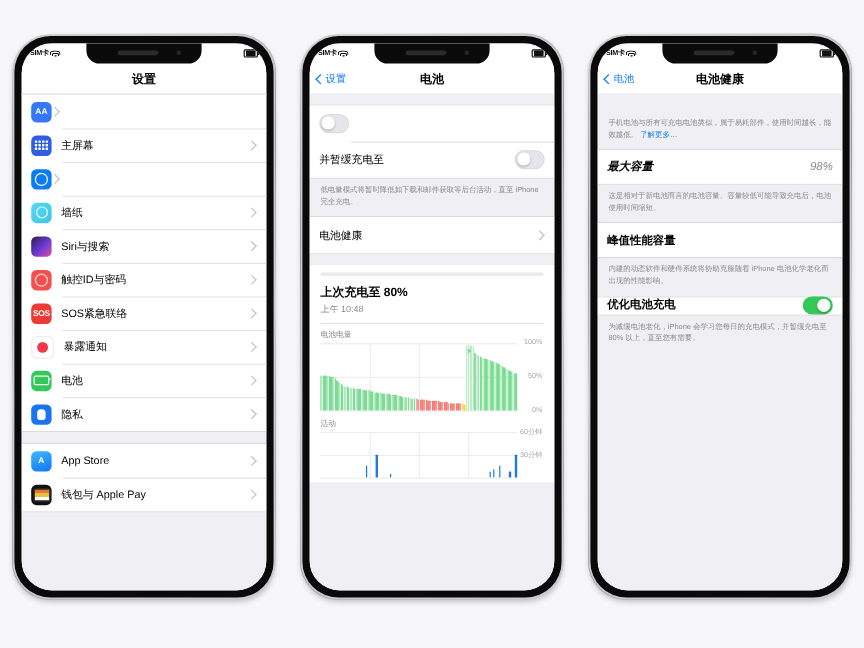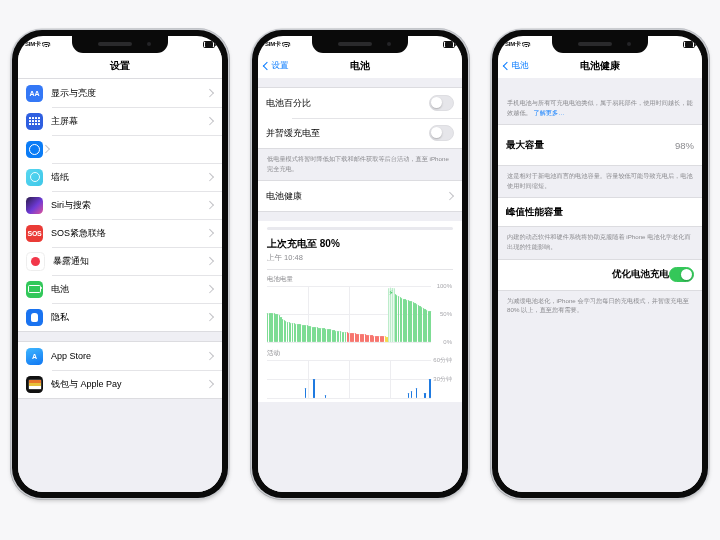--- a/index.html
+++ b/index.html
@@ -173,21 +173,20 @@
       </div>
       <div class="navbar">
         <div class="nav-title">设置</div>
       </div>
 
       <div class="content">
         <div class="group">
 
           <div class="row">
             <div class="ico ic-display">AA</div>
-            <div class="lbl">显示与亮度</div>
             <div class="chev"></div>
           </div>
 
           <div class="row">
             <div class="ico ic-home">
               <div class="dotgrid">
                   <span></span>
                   <span></span>
                   <span></span>
                   <span></span>
@@ -219,20 +218,27 @@
             <div class="lbl">墙纸</div>
             <div class="chev"></div>
           </div>
 
           <div class="row">
             <div class="ico ic-siri"></div>
             <div class="lbl">Siri与搜索</div>
             <div class="chev"></div>
           </div>
 
+          <div class="row">
+            <div class="ico ic-touch">
+                <div class="circ" style="border-color:#ffd4d3;width:9px;height:9px;"></div>
+              </div>
+            <div class="lbl">触控ID与密码</div>
+            <div class="chev"></div>
+          </div>
 
           <div class="row">
             <div class="ico ic-sos">SOS</div>
             <div class="lbl">SOS紧急联络</div>
             <div class="chev"></div>
           </div>
 
           <div class="row">
             <div class="ico ic-expo">
                 <div class="expodot"></div>
@@ -305,21 +311,20 @@
           <span>设置</span>
         </div>
         <div class="nav-title">电池</div>
       </div>
 
       <div class="content">
         <div class="gap"></div>
 
         <div class="group">
           <div class="row" style="height:30px;">
-            <div class="lbl" style="margin-left:0;">电池百分比</div>
             <div class="switch">
                 <i></i>
               </div>
           </div>
           <div class="row" style="height:30px;">
             <div class="lbl" style="margin-left:0;">并暂缓充电至</div>
             <div class="switch">
                 <i></i>
               </div>
           </div>
@@ -614,36 +619,36 @@
 
       <div class="content">
         <div style="height:20px;"></div>
 
         <div class="note" style="padding-top:0;">
           <span>手机电池与所有可充电电池类似，属于易耗部件，使用时间越长，能效越低。</span>
           <span class="lnk">了解更多…</span>
         </div>
 
         <div class="group">
-          <div class="row" style="height:40px;">
+          <div class="row" style="height:28px;font-style:italic;">
             <div class="sectiontitle" style="flex:1;">最大容量</div>
             <div class="value">98%</div>
           </div>
         </div>
         <div class="note">这是相对于新电池而言的电池容量。容量较低可能导致充电后，电池使用时间缩短。</div>
 
         <div class="group">
           <div class="row" style="height:28px;">
             <div class="sectiontitle" style="flex:1;">峰值性能容量</div>
           </div>
         </div>
         <div class="note">内建的动态软件和硬件系统将协助克服随着 iPhone 电池化学老化而出现的性能影响。</div>
 
         <div class="group">
-          <div class="row" style="height:30px;text-align:right;">
+          <div class="row" style="height:14px;">
             <div class="sectiontitle" style="flex:1;">优化电池充电</div>
             <div class="switch on">
                 <i></i>
               </div>
           </div>
         </div>
         <div class="note">为减缓电池老化，iPhone 会学习您每日的充电模式，并暂缓充电至 80% 以上，直至您有需要。</div>
       </div>
     </div>
   </div>

